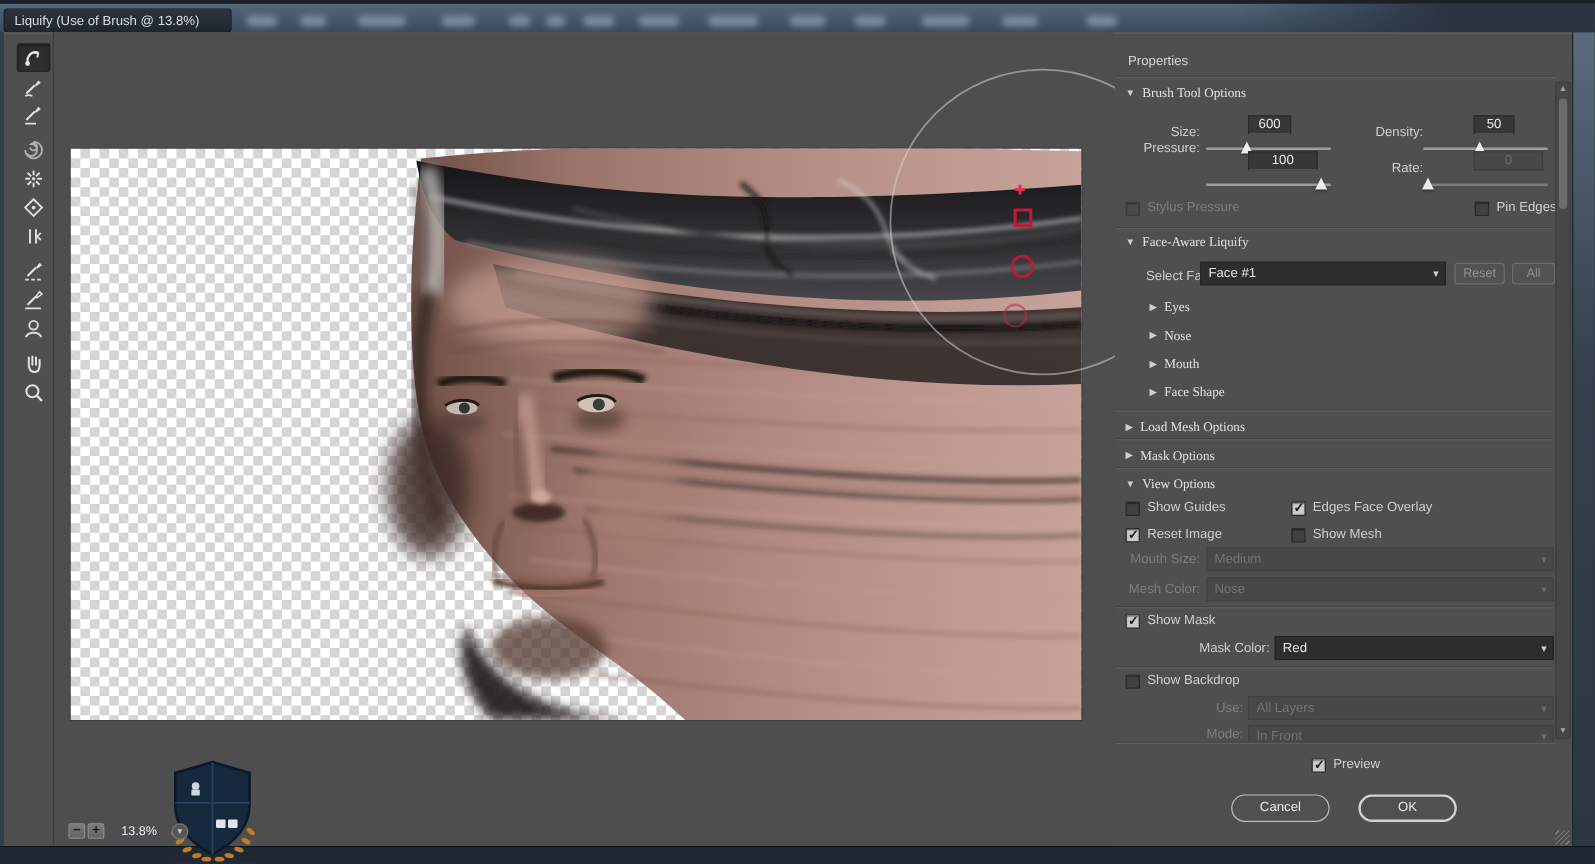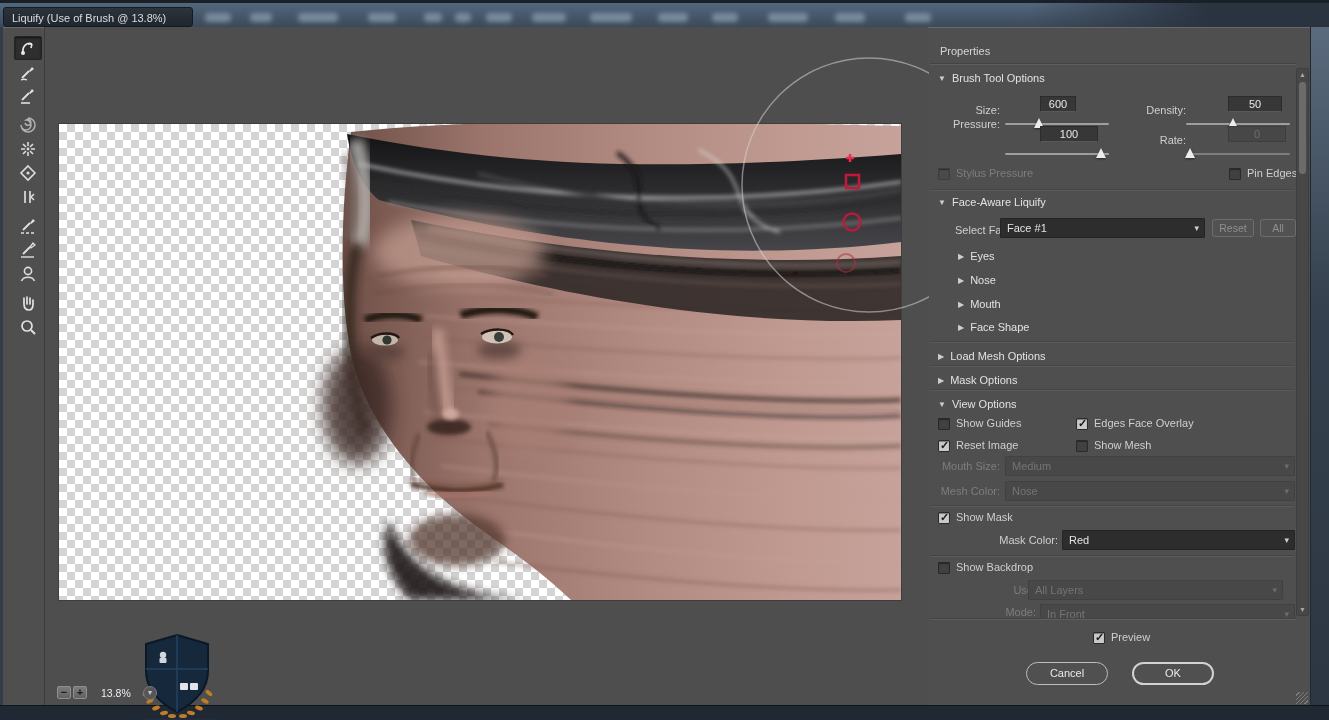--- a/index.html
+++ b/index.html
@@ -49,21 +49,21 @@
     border:1px solid #8f8f8f;border-radius:2px;box-sizing:border-box;color:#1d1d1d;
     font-size:11px;line-height:10px;text-align:center;font-weight:bold;}
   .zoom-text{position:absolute;color:#e8ecf2;font-size:10.5px;}
   .zoom-chevron{position:absolute;width:14px;height:14px;border-radius:7px;background:#565656;
     border:1px solid #7a7a7a;box-sizing:border-box;color:#c9c9c9;font-size:8px;line-height:12px;text-align:center;}
   
   .props-title{position:absolute;left:940px;top:45px;color:#d6d6d6;font-size:11px;}
   .props-divider-top{position:absolute;left:930px;top:64px;width:366px;height:1px;background:#5e5e5e;box-shadow:0 -1px 0 #444;}
   .props-viewport{position:absolute;left:928px;top:66px;width:382px;height:552px;overflow:hidden;}
   .props-bottom-div{position:absolute;left:930px;top:619px;width:366px;height:1px;background:#5e5e5e;box-shadow:0 -1px 0 #444;}
-  .hdr{position:absolute;color:#e2e2e2;font-size:11px;white-space:nowrap;}
+  .hdr{position:absolute;color:#e2e2e2;font-size:11px;white-space:nowrap;font-family:Liberation Serif, serif;}
   .hdr .tri{color:#cfcfcf;font-size:8px;margin-right:6px;vertical-align:1px;}
   .lbl{position:absolute;color:#cfcfcf;font-size:11px;white-space:nowrap;}
   .lbl.dis{color:#7d7d7d;text-align:right;}
   .lbl.r{text-align:right;}
   .valbox{position:absolute;height:16px;background:#373737;border:1px solid #2c2c2c;border-bottom-color:#585858;
     box-sizing:border-box;color:#e9e9e9;font-size:11px;line-height:14px;text-align:center;}
   .valbox.dis{background:#474747;color:#6d6d6d;border-color:#3d3d3d;}
   .slider{position:absolute;height:12px;}
   .slider .track{position:absolute;left:0;right:0;top:5px;height:2px;background:#9e9e9e;border-radius:1px;}
   .slider .thumb{position:absolute;top:0;width:0;height:0;margin-left:-5px;
@@ -341,21 +341,21 @@
   <div class="hdr" style="left:10px;top:6px"><span class="tri">▼</span><span>Brush Tool Options</span></div>
 
   <div class="lbl r" style="left:2px;top:38px;width:70px">Size:</div>
   <div class="valbox" style="left:112px;top:30px;width:36px">600</div>
   <div class="slider" style="left:77px;top:52px;width:104px">
       <div class="track"></div>
       <div class="thumb" style="left:33%"></div>
     </div>
 
   <div class="lbl r" style="left:190px;top:38px;width:68px">Density:</div>
-  <div class="valbox" style="left:300px;top:30px;width:54px">50</div>
+  <div class="valbox" style="left:300px;top:30px;width:34px">50</div>
   <div class="slider" style="left:258px;top:52px;width:104px">
       <div class="track"></div>
       <div class="thumb" style="left:45%"></div>
     </div>
 
   <div class="lbl r" style="left:2px;top:52px;width:70px">Pressure:</div>
   <div class="valbox" style="left:112px;top:60px;width:58px">100</div>
   <div class="slider" style="left:77px;top:82px;width:104px">
       <div class="track"></div>
       <div class="thumb" style="left:92%"></div>
@@ -417,21 +417,21 @@
 
   <div class="lbl r" style="left:30px;top:468px;width:100px">Mask Color:</div>
   <div class="dd" style="left:134px;top:464px;width:233px"><span>Red</span><span class="chev">▾</span></div>
 
   <div class="divline" style="top:490px"></div>
 
   <div class="cb" style="left:10px;top:496px"></div>
   <div class="lbl" style="left:28px;top:495px">Show Backdrop</div>
 
   <div class="lbl dis r" style="left:40px;top:518px;width:68px">Use:</div>
-  <div class="dd dis" style="left:100px;top:514px;width:255px"><span>All Layers</span><span class="chev">▾</span></div>
+  <div class="dd dis" style="left:112px;top:514px;width:255px"><span>All Layers</span><span class="chev">▾</span></div>
 
   <div class="lbl dis r" style="left:40px;top:540px;width:68px">Mode:</div>
   <div class="dd dis" style="left:112px;top:538px;width:255px"><span>In Front</span><span class="chev">▾</span></div>
 
   <div class="scrollbar" style="left:368px;top:2px;height:548px">
     <div class="arrow" style="top:2px">▲</div>
     <div class="thumb" style="top:13px;height:92px"></div>
     <div class="arrow" style="bottom:2px">▼</div>
   </div>
 </div>

